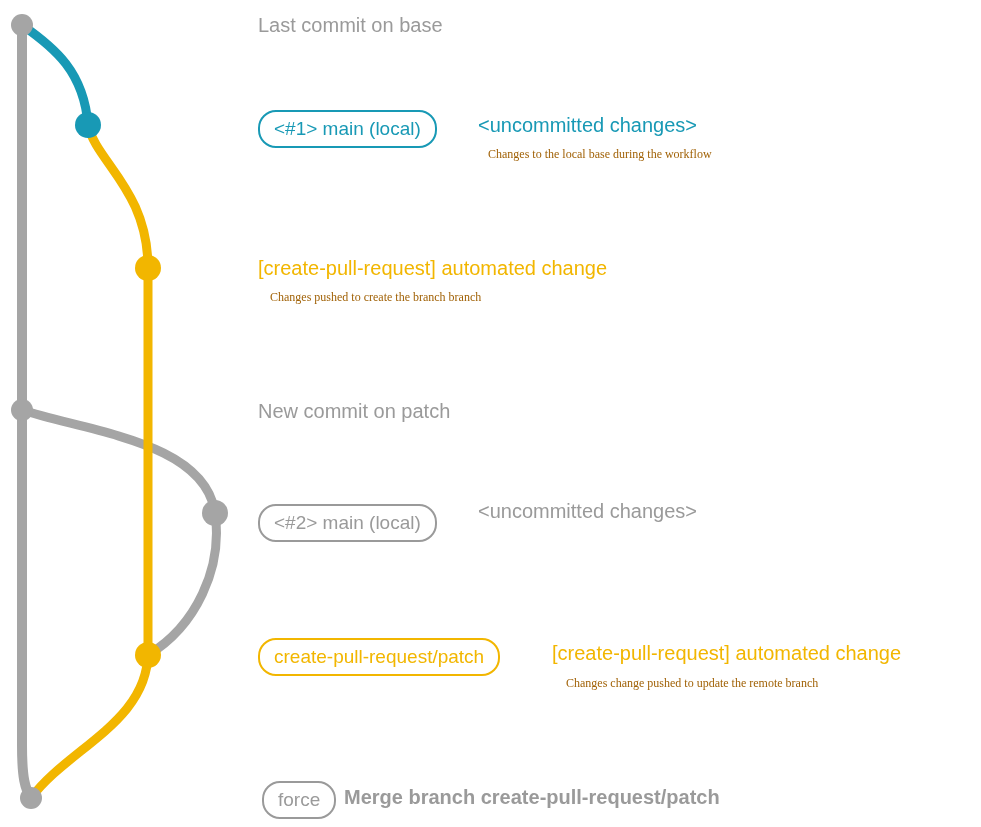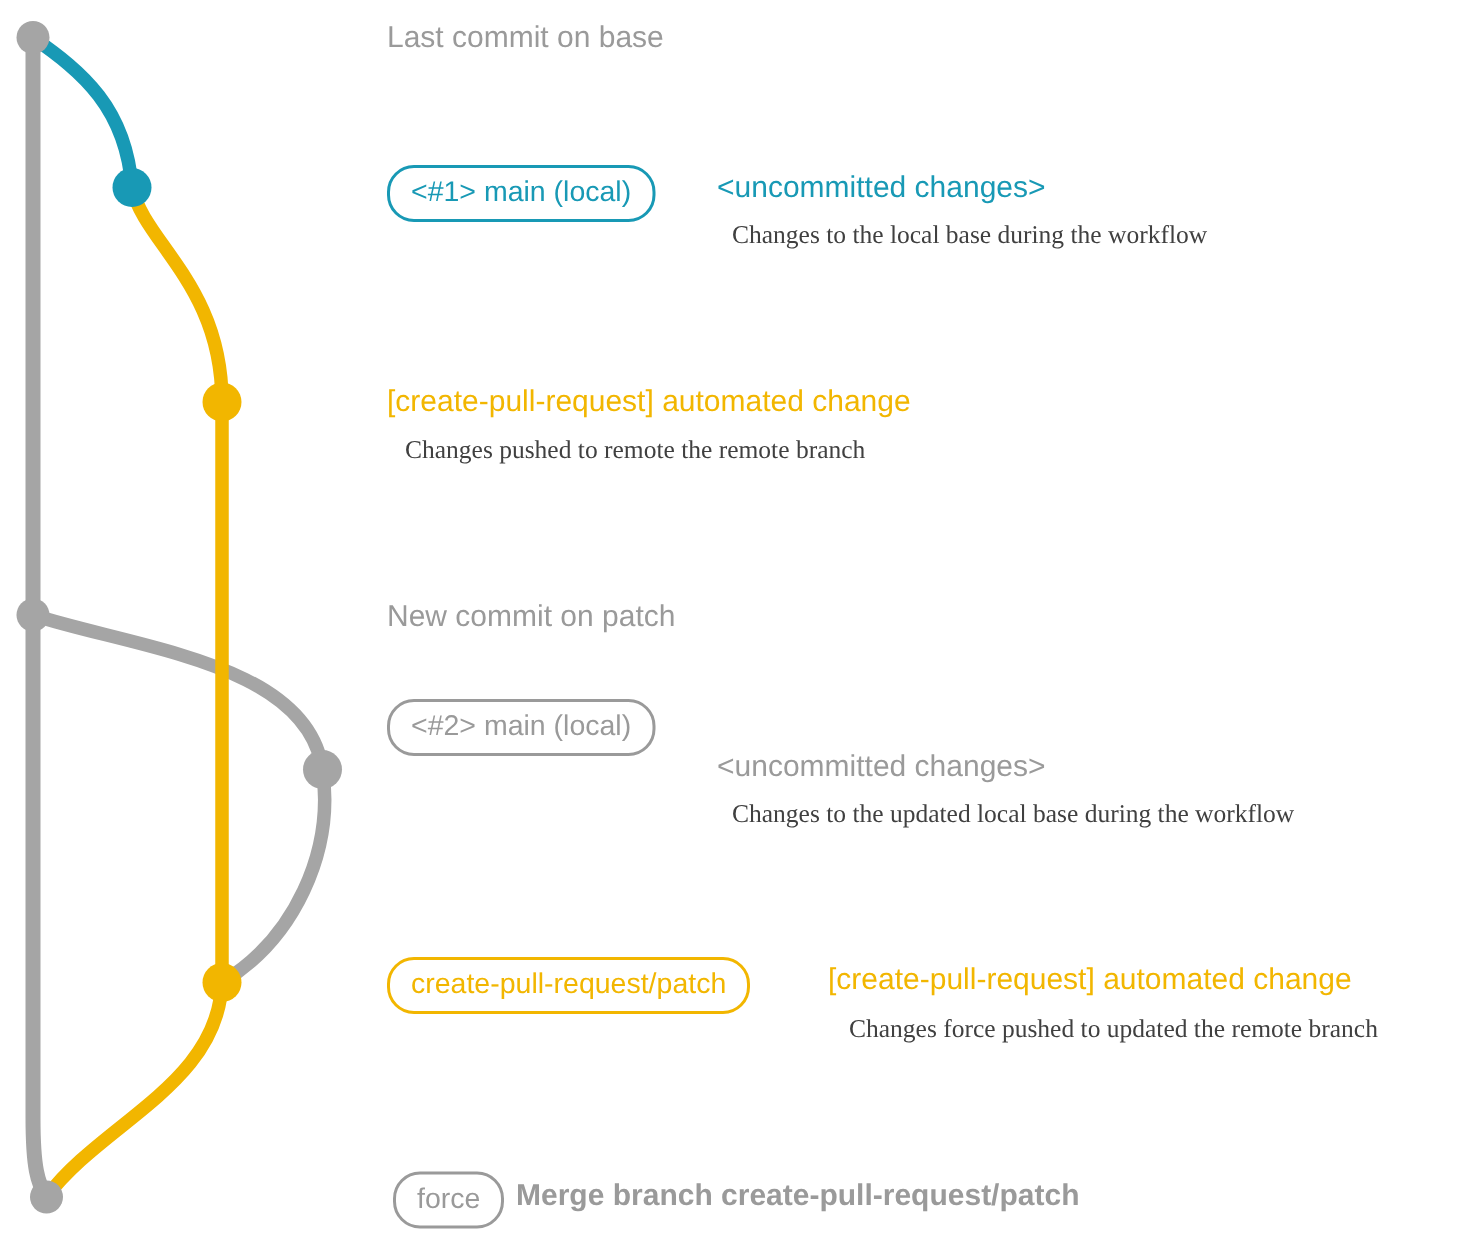--- a/index.html
+++ b/index.html
@@ -25,22 +25,22 @@
     padding: 7px 14px 8px 14px;
     border: 2.5px solid var(--c, #9a9a9a);
     border-radius: 18px;
     color: var(--c, #9a9a9a);
     white-space: nowrap;
     box-sizing: border-box;
   }
   .desc {
     position: absolute;
     font-family: "Liberation Serif", serif;
-    font-size: 17px;
-    color: #404040;
+    font-size: 12px;
+    color: #a16207;
     white-space: nowrap;
   }
 </style>
 </head>
 <body>
 
 <div class="canvas">
 
   <svg class="graph-svg" width="981" height="827" viewBox="0 0 981 827">
 
@@ -61,28 +61,27 @@
     <circle cx="31" cy="798" r="11" fill="#a5a5a5"></circle>
   </svg>
 
   <div class="label" style="left: 258px; top: 14px; --c: #9a9a9a;">Last commit on base</div>
 
   <div class="badge" style="left: 258px; top: 110px; --c: #1899b5;">&lt;#1&gt; main (local)</div>
   <div class="label" style="left: 478px; top: 114px; --c: #1899b5;">&lt;uncommitted changes&gt;</div>
   <div class="desc" style="left:488px; top:147px;">Changes to the local base during the workflow</div>
 
   <div class="label" style="left: 258px; top: 257px; --c: #f2b600;">[create-pull-request] automated change</div>
-  <div class="desc" style="left:270px; top:290px;">Changes pushed to remote the remote branch</div>
+  <div class="desc" style="left:270px; top:290px;">Changes pushed to create the branch branch</div>
 
   <div class="label" style="left: 258px; top: 400px; --c: #9a9a9a;">New commit on patch</div>
 
-  <div class="badge" style="left: 258px; top: 466px; text-align: right; --c: #9a9a9a;">&lt;#2&gt; main (local)</div>
+  <div class="badge" style="left: 258px; top: 504px; text-align: right; --c: #9a9a9a;">&lt;#2&gt; main (local)</div>
   <div class="label" style="left: 478px; top: 500px; --c: #9a9a9a;">&lt;uncommitted changes&gt;</div>
-  <div class="desc" style="left:488px; top:533px;">Changes to the updated local base during the workflow</div>
 
   <div class="badge" style="left: 258px; top: 638px; text-align: right; --c: #f2b600;">create-pull-request/patch</div>
   <div class="label" style="left: 552px; top: 642px; --c: #f2b600;">[create-pull-request] automated change</div>
-  <div class="desc" style="left:566px; top:676px;">Changes force pushed to updated the remote branch</div>
+  <div class="desc" style="left:566px; top:676px;">Changes change pushed to update the remote branch</div>
 
   <div class="badge" style="left: 262px; top: 781px; --c: #9a9a9a;">force</div>
   <div class="label" style="left: 344px; top: 786px; font-weight: bold; --c: #9a9a9a;">Merge branch create-pull-request/patch</div>
 
 </div>
 
 </body></html>

